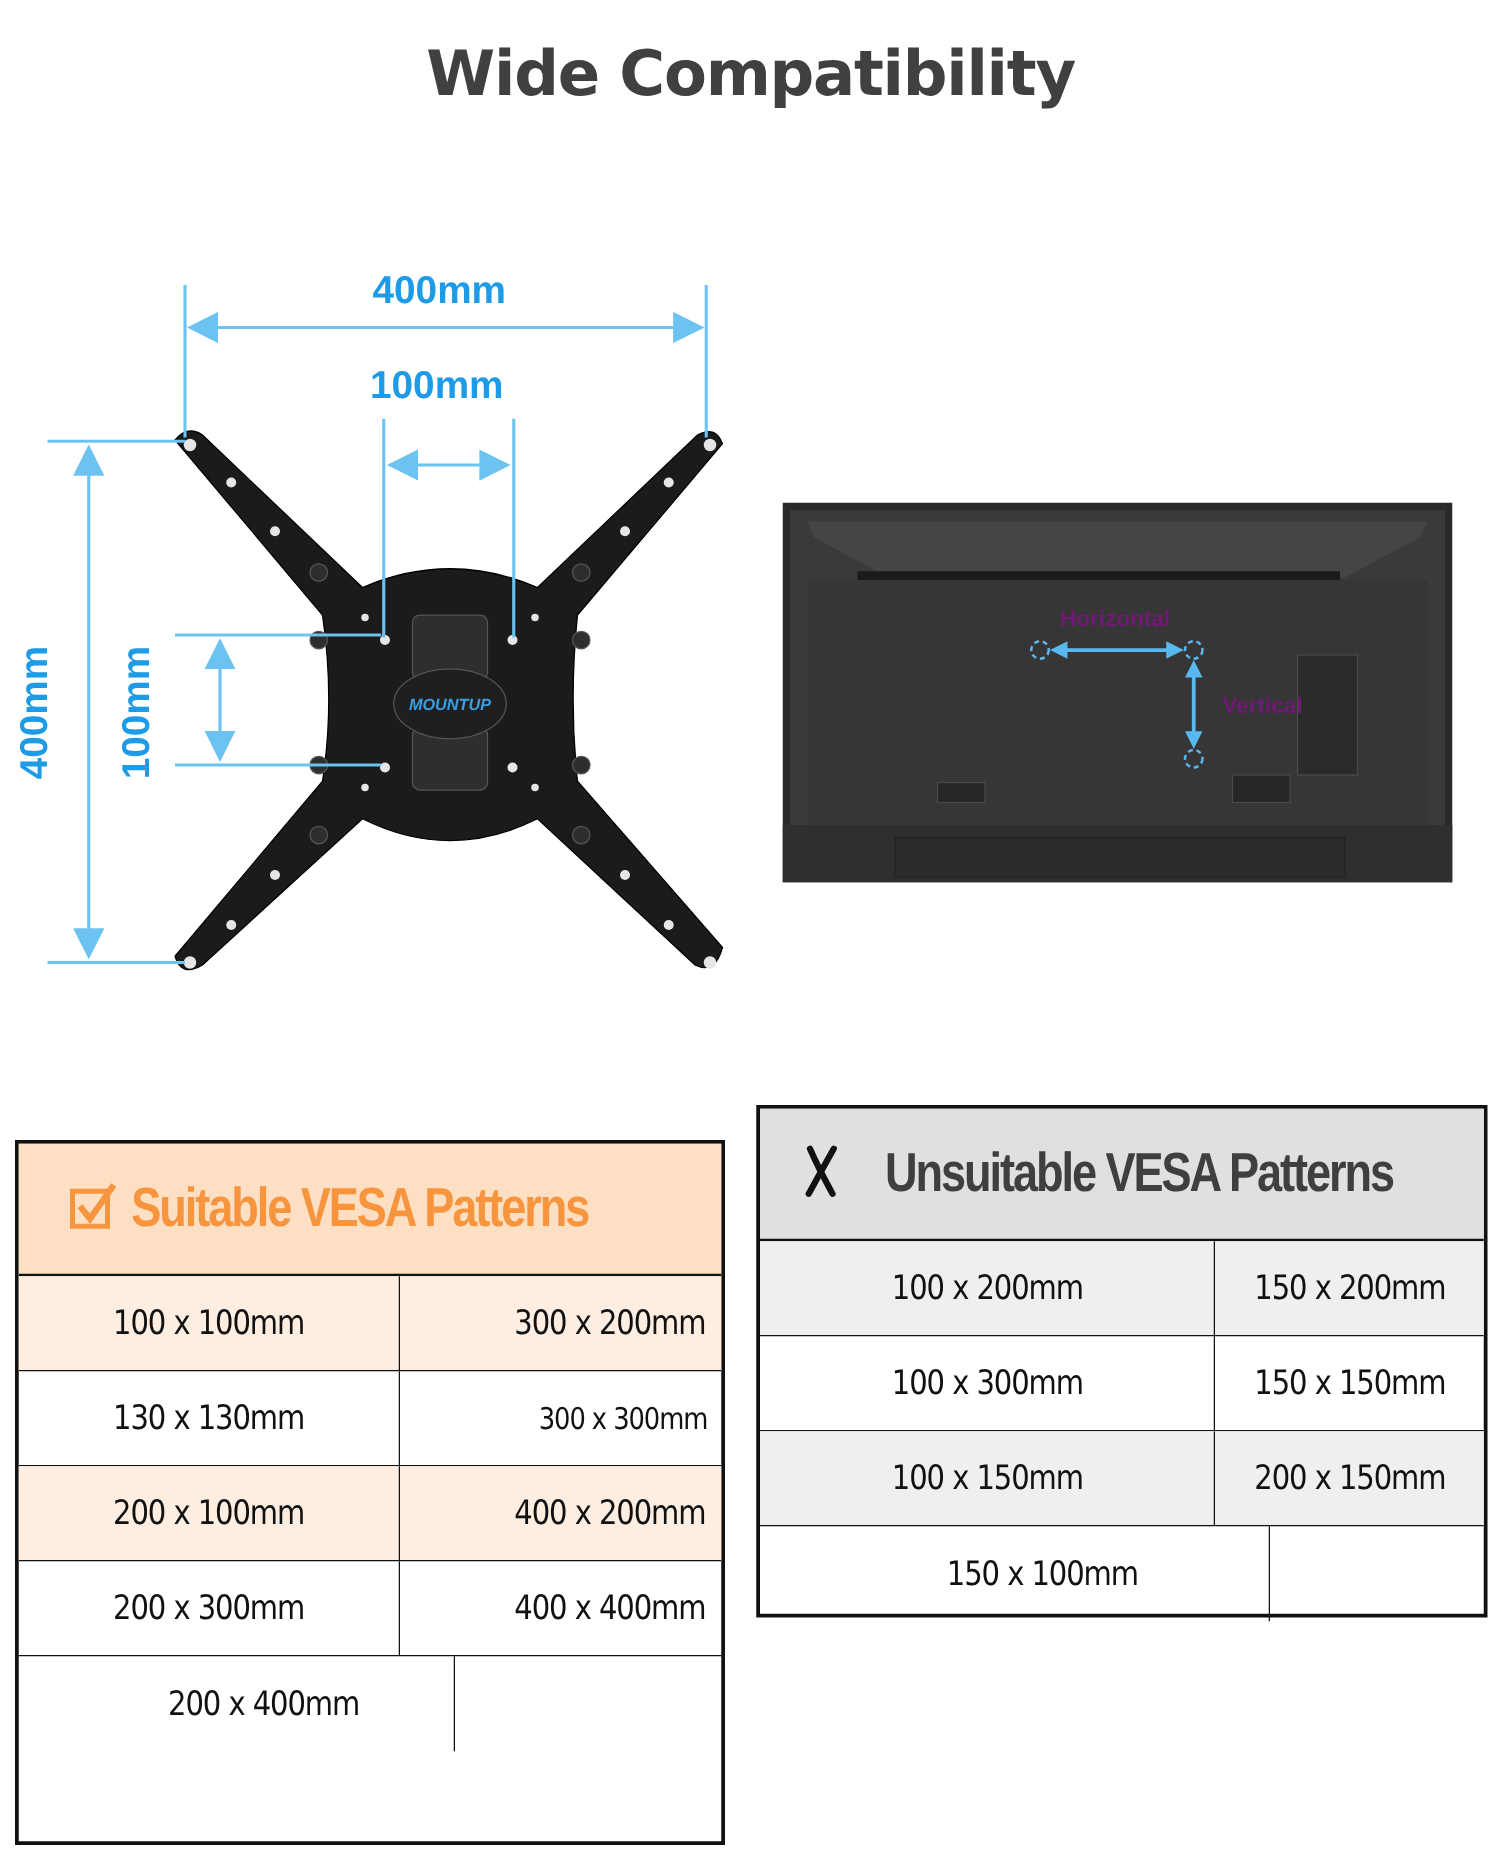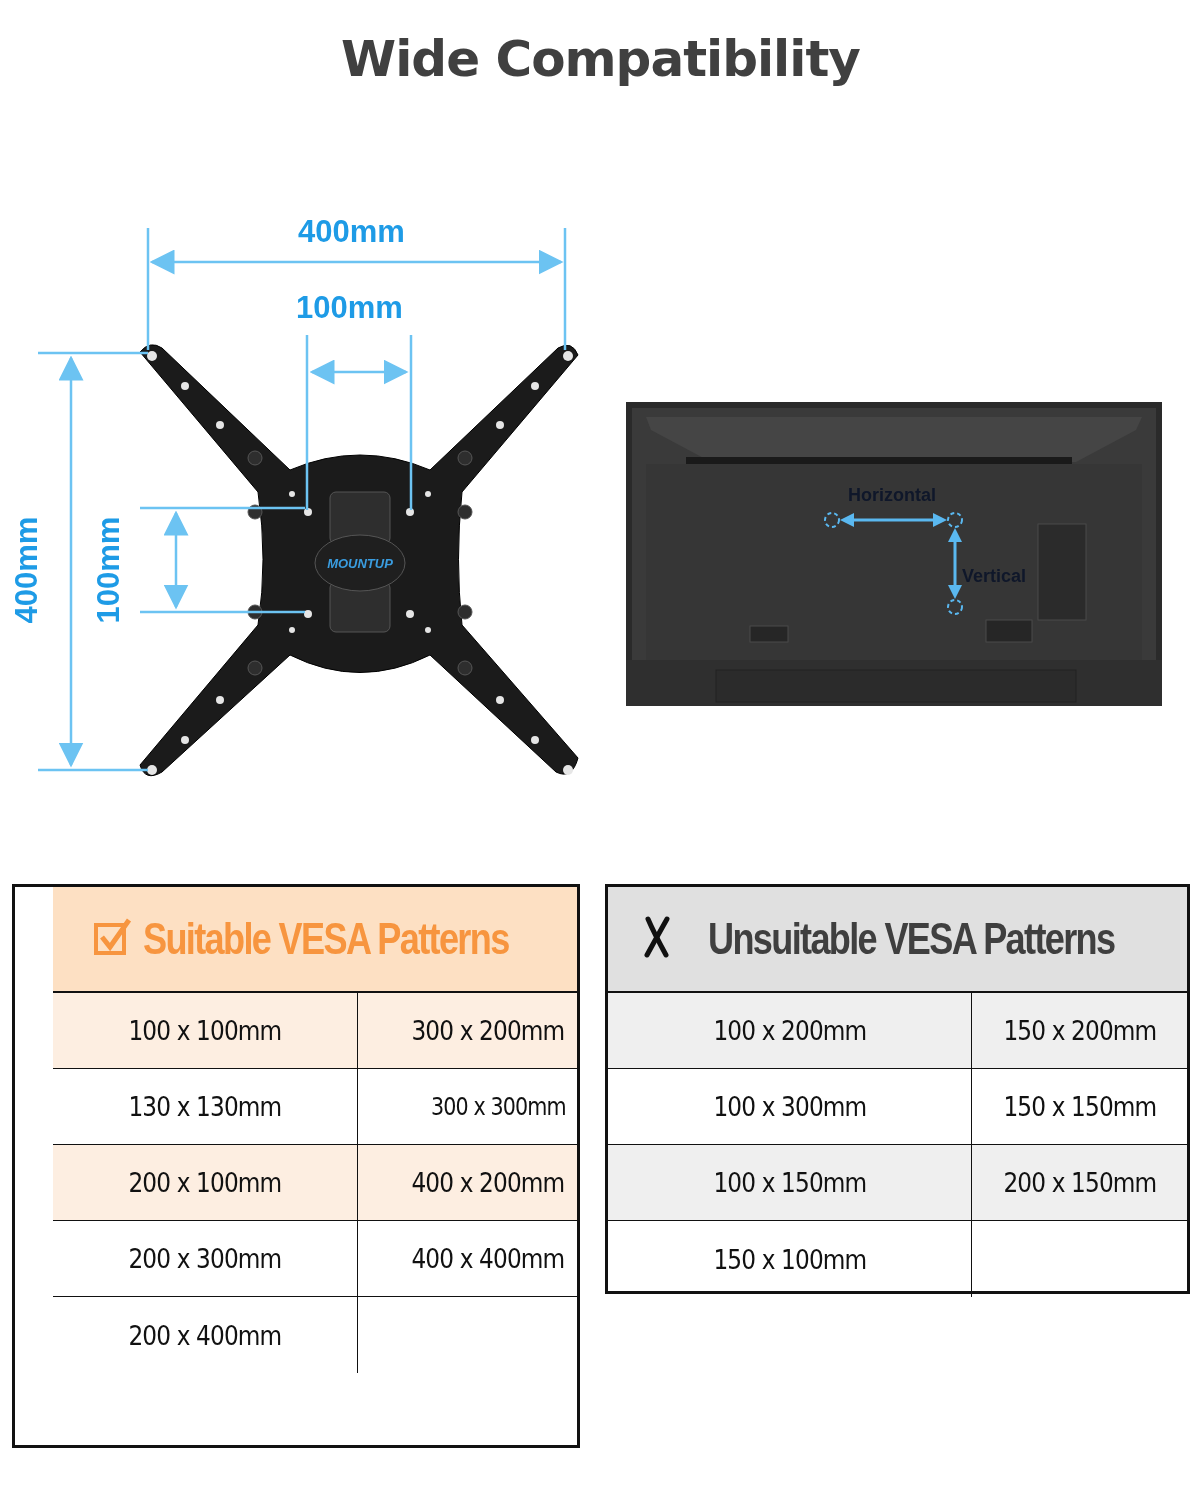--- a/index.html
+++ b/index.html
@@ -16,45 +16,45 @@
   .tv { position: absolute; left: 626px; top: 402px; width: 536px; height: 304px; }
 
   .dim-label {
     position: absolute; font-family: "Liberation Sans", sans-serif; font-weight: bold;
     font-size: 31px; color: #1e9be6;
   }
   .dim-label.v { transform: rotate(-90deg); transform-origin: center center; }
 
   .tv-label {
     position: absolute; font-family: "Liberation Sans", sans-serif; font-weight: bold;
-    font-size: 18px; color: #0f172a;
+    font-size: 18px; color: #701a75;
   }
 
   .table {
     position: absolute; border: 3px solid #111; background: #fff;
   }
   .table .header {
     display: flex; align-items: center; border-bottom: 2px solid #111;
   }
   .table .hdr-text {
     font-family: "Liberation Sans", sans-serif; font-weight: bold; font-size: 44px;
     letter-spacing: -2px; transform: scaleX(0.82); transform-origin: left center;
     white-space: nowrap;
   }
   .table .row { display: flex; border-bottom: 1.5px solid #111; }
-  .table .row:last-child { border-bottom: none; }
+  .table .row:last-child { border-bottom: none; margin-left: 44px; }
   .table .cell {
     display: flex; align-items: center; justify-content: center;
     font-family: "DejaVu Sans", sans-serif; font-size: 27px; color: #111;
     letter-spacing: -1px;
   }
   .table .cell:first-child { border-right: 1.5px solid #111; }
   .cell-text { display: inline-block; transform: scaleX(0.86); }
 
-  #suitable { left: 12px; top: 884px; width: 568px; height: 564px; padding-left: 38px; }
+  #suitable { left: 12px; top: 912px; width: 568px; height: 564px; }
   #suitable .header { height: 106px; background: #fde0c3; padding-left: 40px; }
   #suitable .hdr-text { color: #f7953f; }
   #suitable .row { height: 76px; }
   #suitable .row.shade { background: #fdeee1; }
   #suitable .cell:first-child { width: 305px; }
   #suitable .cell:last-child { flex: 1; justify-content: flex-end; }
 
   #unsuitable { left: 605px; top: 884px; width: 585px; height: 410px; }
   #unsuitable .header { height: 106px; background: #e0e0e0; padding-left: 32px; gap: 24px; }
   #unsuitable .hdr-text { color: #3f3f3f; }
@@ -162,21 +162,21 @@
       <line x1="329" y1="134" x2="329" y2="190"></line>
     </g>
     <g fill="#5ab8f0">
       <path d="M214,118 L228,111 L228,125 Z"></path>
       <path d="M321,118 L307,111 L307,125 Z"></path>
       <path d="M329,126 L322,140 L336,140 Z"></path>
       <path d="M329,197 L322,183 L336,183 Z"></path>
     </g>
   </svg>
   <div class="tv-label" style="left:222px; top:83px;">Horizontal</div>
-  <div class="tv-label" style="left:336px; top:152px;margin-top:12px;">Vertical</div>
+  <div class="tv-label" style="left:352px; top:152px;">Vertical</div>
 </div>
 
 <div class="table" id="suitable">
   <div class="header">
     <span class="hdr-icon">
       <svg width="40" height="40" viewBox="0 0 40 40">
         <rect x="3" y="8" width="28" height="28" fill="none" stroke="#f7953f" stroke-width="4"></rect>
         <path d="M9,20 L17,30 L36,3" fill="none" stroke="#f7953f" stroke-width="5"></path>
       </svg>
     </span>

